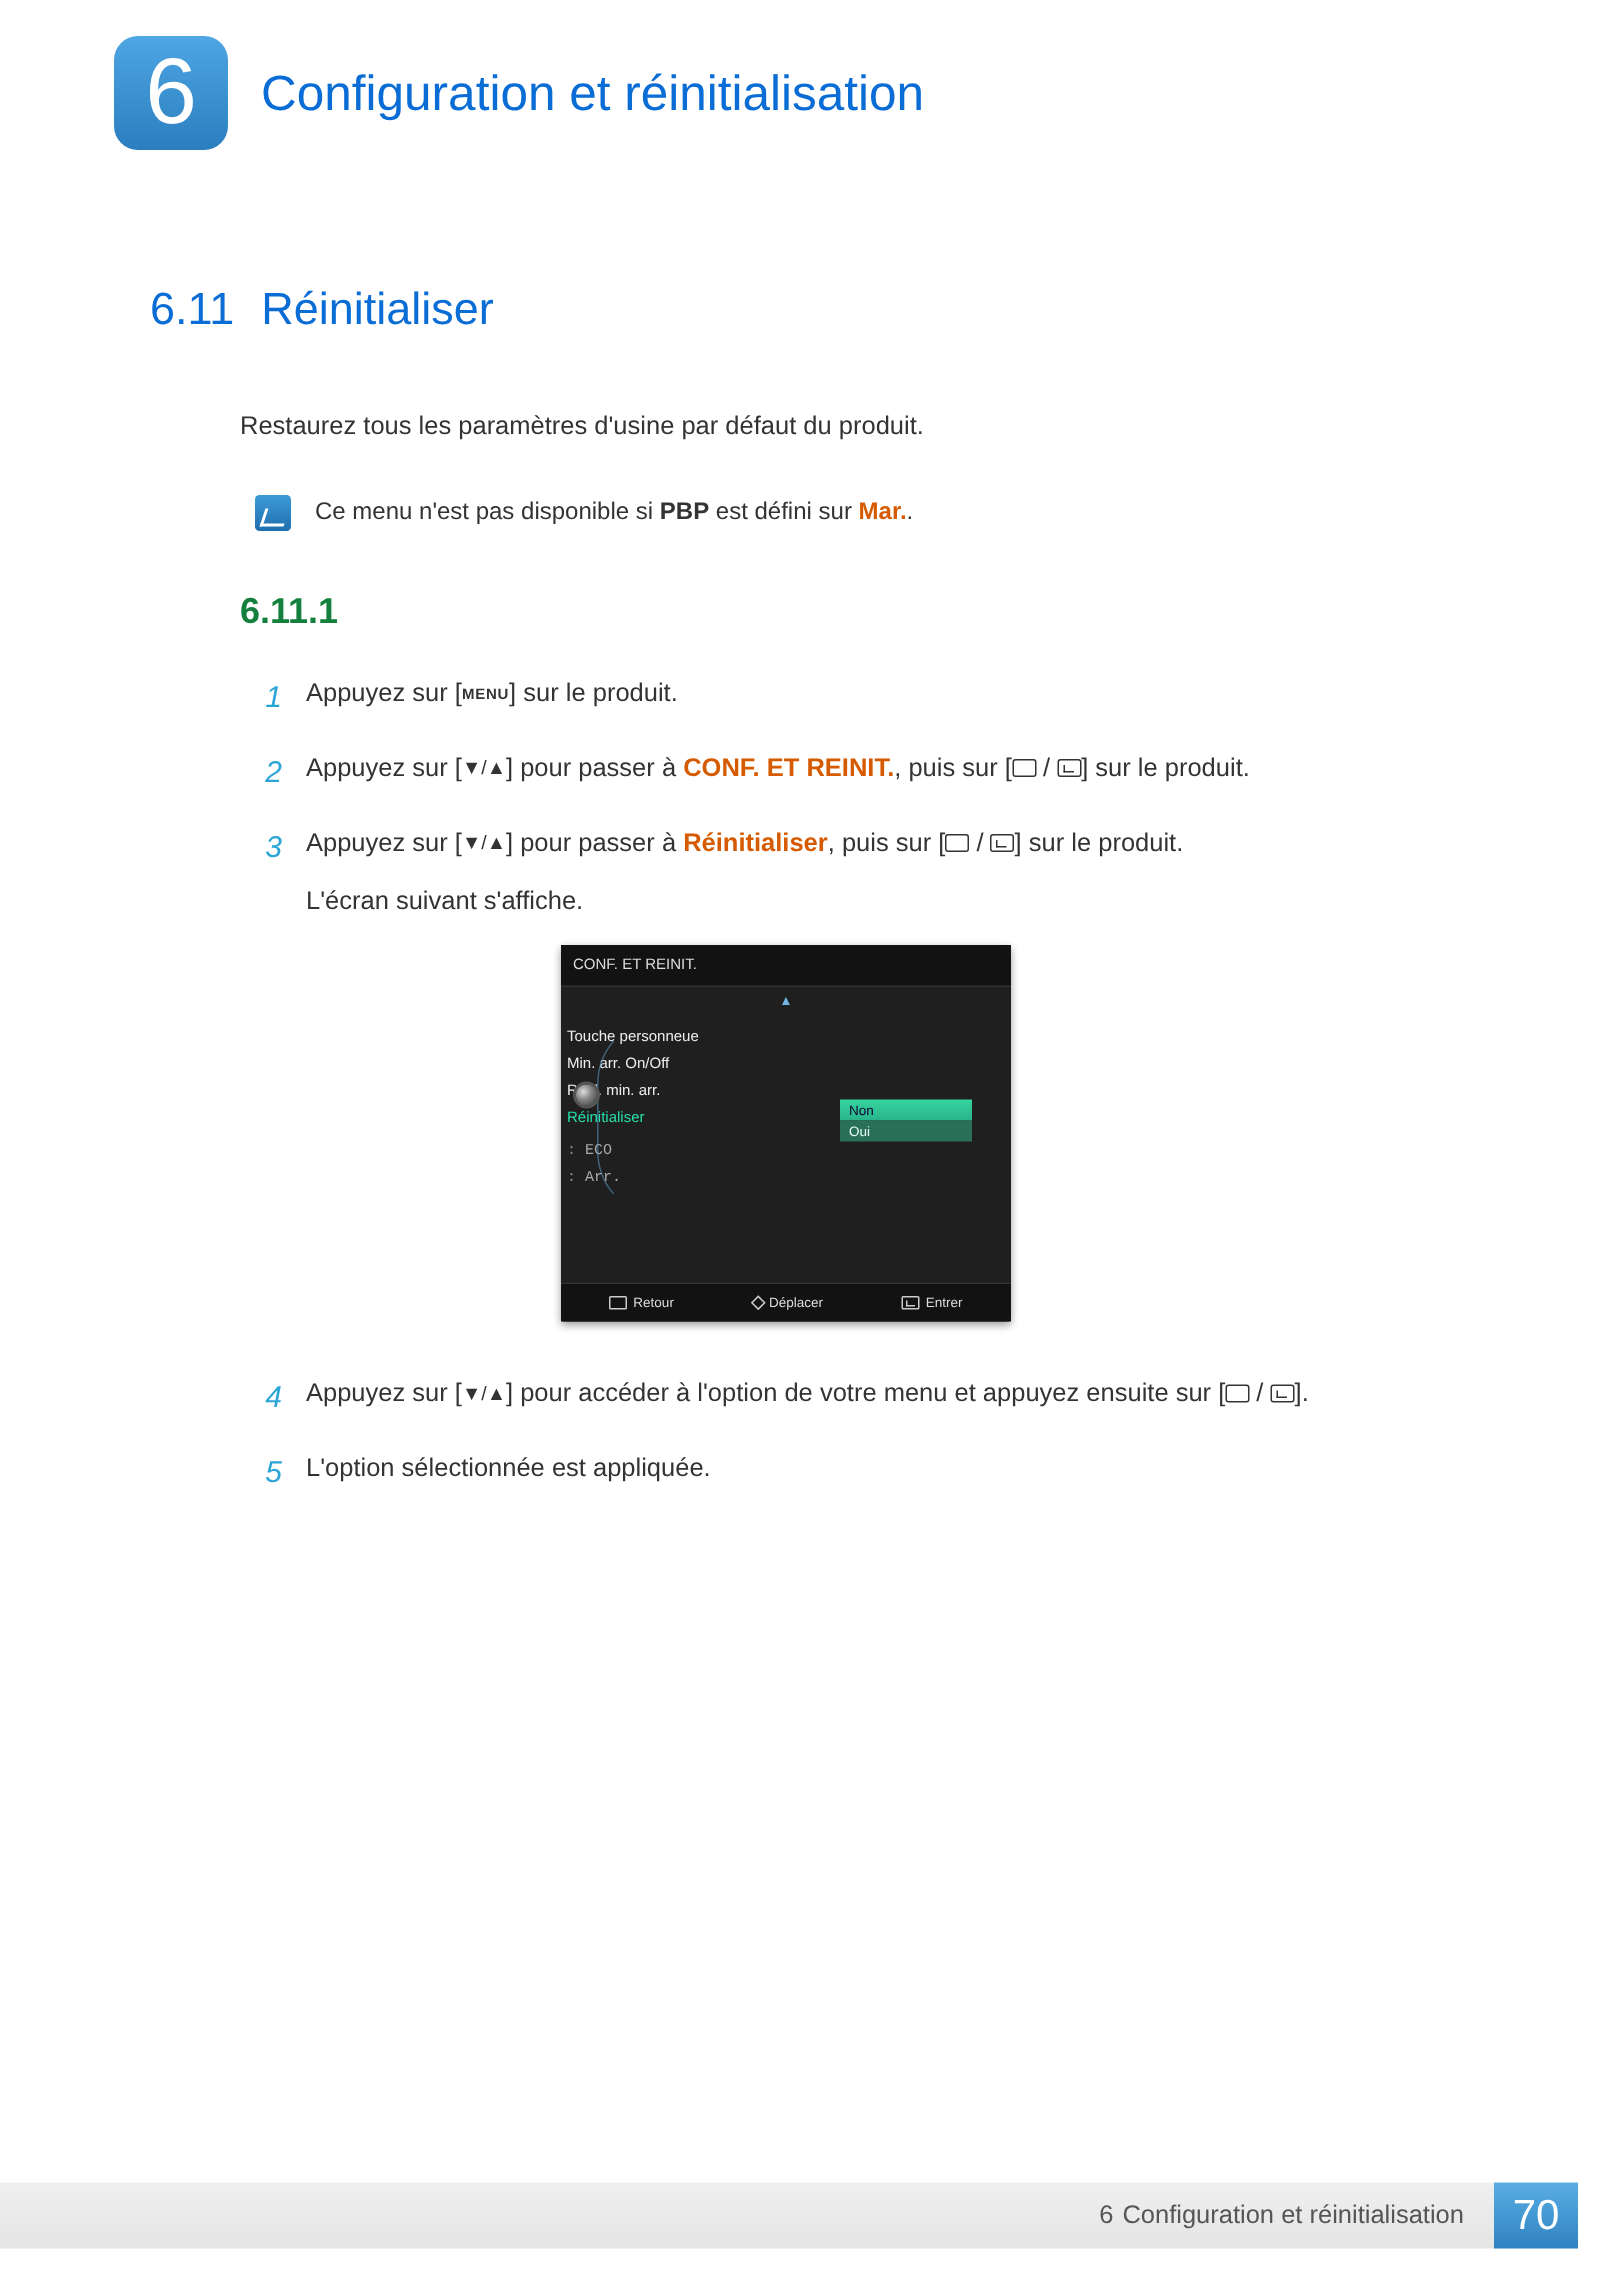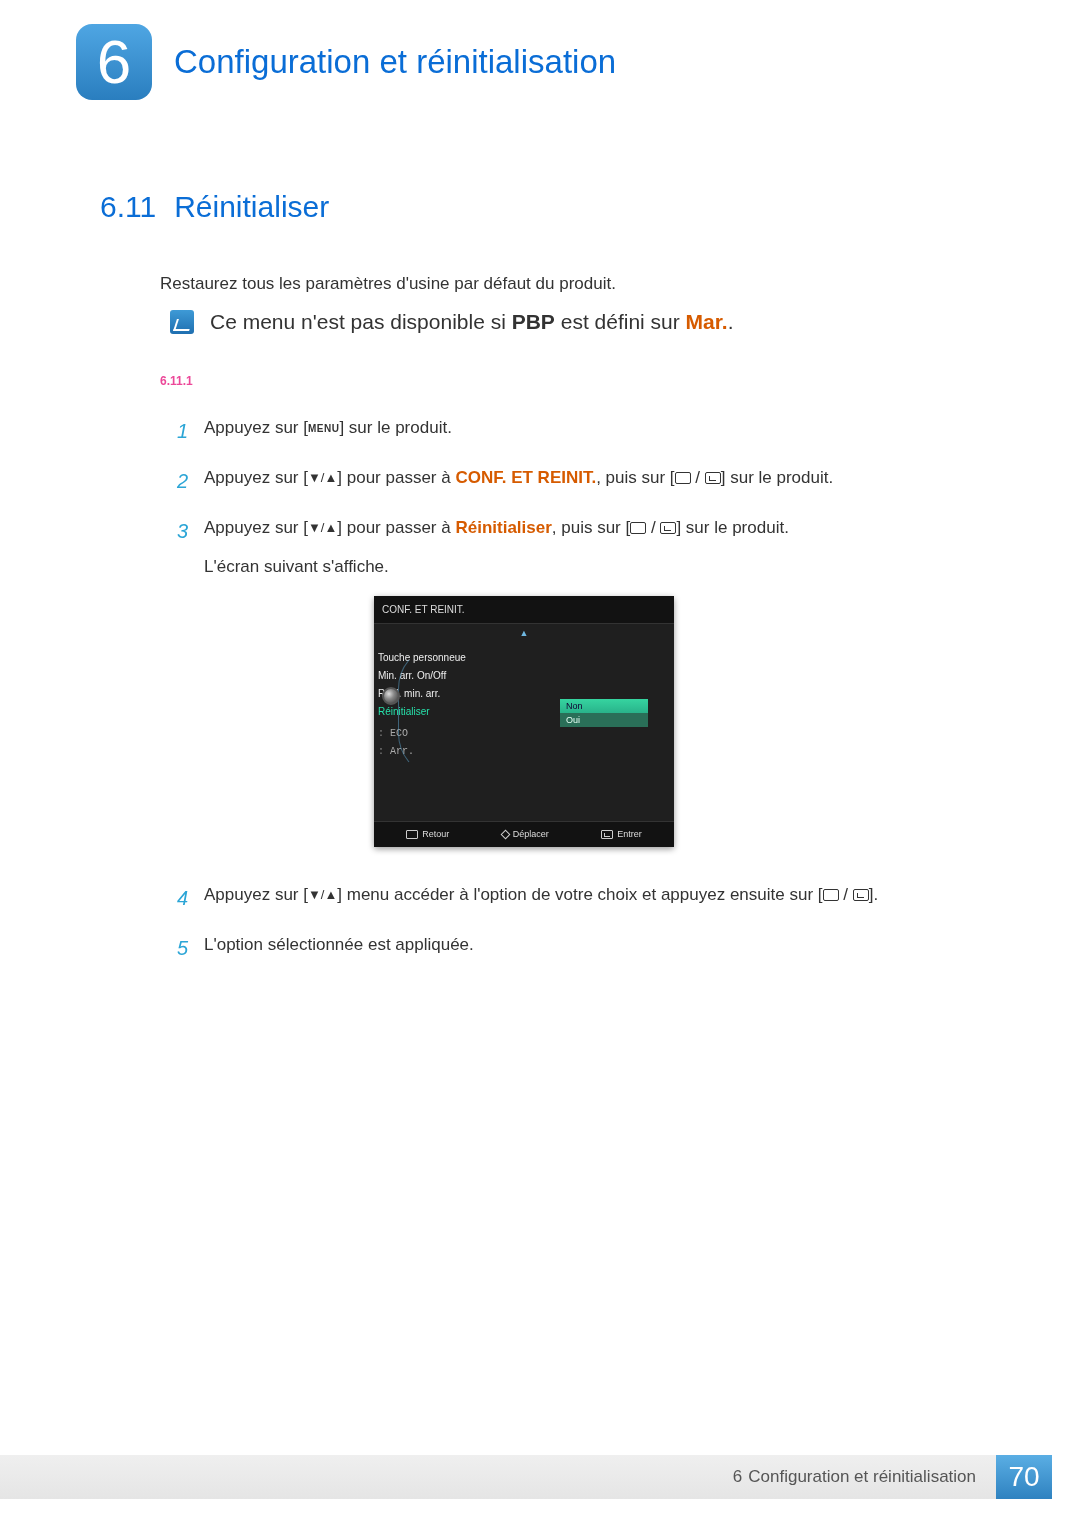--- a/index.html
+++ b/index.html
@@ -49,21 +49,21 @@
     gap: 18px;
     margin-bottom: 50px;
   }
   .section-num { color: #0a6dd6; font-size: 30px; font-weight: 400; }
   .section-title { color: #0a6dd6; font-size: 30px; font-weight: 400; }
 
   .body-text {
     font-size: 17px;
     color: #333;
     margin-left: 60px;
-    margin-bottom: 16px;
+    margin-bottom: 36px;
   }
 
   .note-row {
     display: flex;
     align-items: center;
     gap: 16px;
     margin-left: 70px;
     margin-bottom: 40px;
   }
   .note-icon {
@@ -76,32 +76,32 @@
   }
   .note-icon::after {
     content: "";
     position: absolute;
     right: 3px; bottom: 3px;
     width: 14px; height: 10px;
     border-left: 2px solid #fff;
     border-bottom: 2px solid #fff;
     transform: skewX(-18deg);
   }
-  .note-text { font-size: 21px; color: #333; }
+  .note-text { font-size: 16px; color: #333; }
   .bold-orange { color: #d65b00; font-weight: 700; }
   .bold-normal { font-weight: 700; color: #333; }
 
   .subsection {
     margin-left: 60px;
     margin-bottom: 26px;
   }
   .subsection-heading {
     display: flex; gap: 2px;
-    color: #ec4899;
-    font-size: 12px;
+    color: #15803d;
+    font-size: 24px;
     font-weight: 700;
   }
 
   .steps {
     margin-left: 70px;
     margin-top: 24px;
   }
   .step {
     display: flex;
     gap: 16px;
@@ -381,21 +381,21 @@
                   <span>Entrer</span>
                 </div>
             </div>
           </div>
         </div>
       </div>
 
       <div class="step">
         <div class="step-num">4</div>
         <div class="step-content">
-          <span>Appuyez sur [</span><span class="arrow-box">▼/▲</span><span>] menu accéder à l'option de votre choix et appuyez ensuite sur [</span><span class="screen-icon"></span> / <span class="enter-icon"></span><span>].</span>
+          <span>Appuyez sur [</span><span class="arrow-box">▼/▲</span><span>] pour accéder à l'option de votre menu et appuyez ensuite sur [</span><span class="screen-icon"></span> / <span class="enter-icon"></span><span>].</span>
         </div>
       </div>
 
       <div class="step">
         <div class="step-num">5</div>
         <div class="step-content">L'option sélectionnée est appliquée.</div>
       </div>
 
     </div>
   </div>

